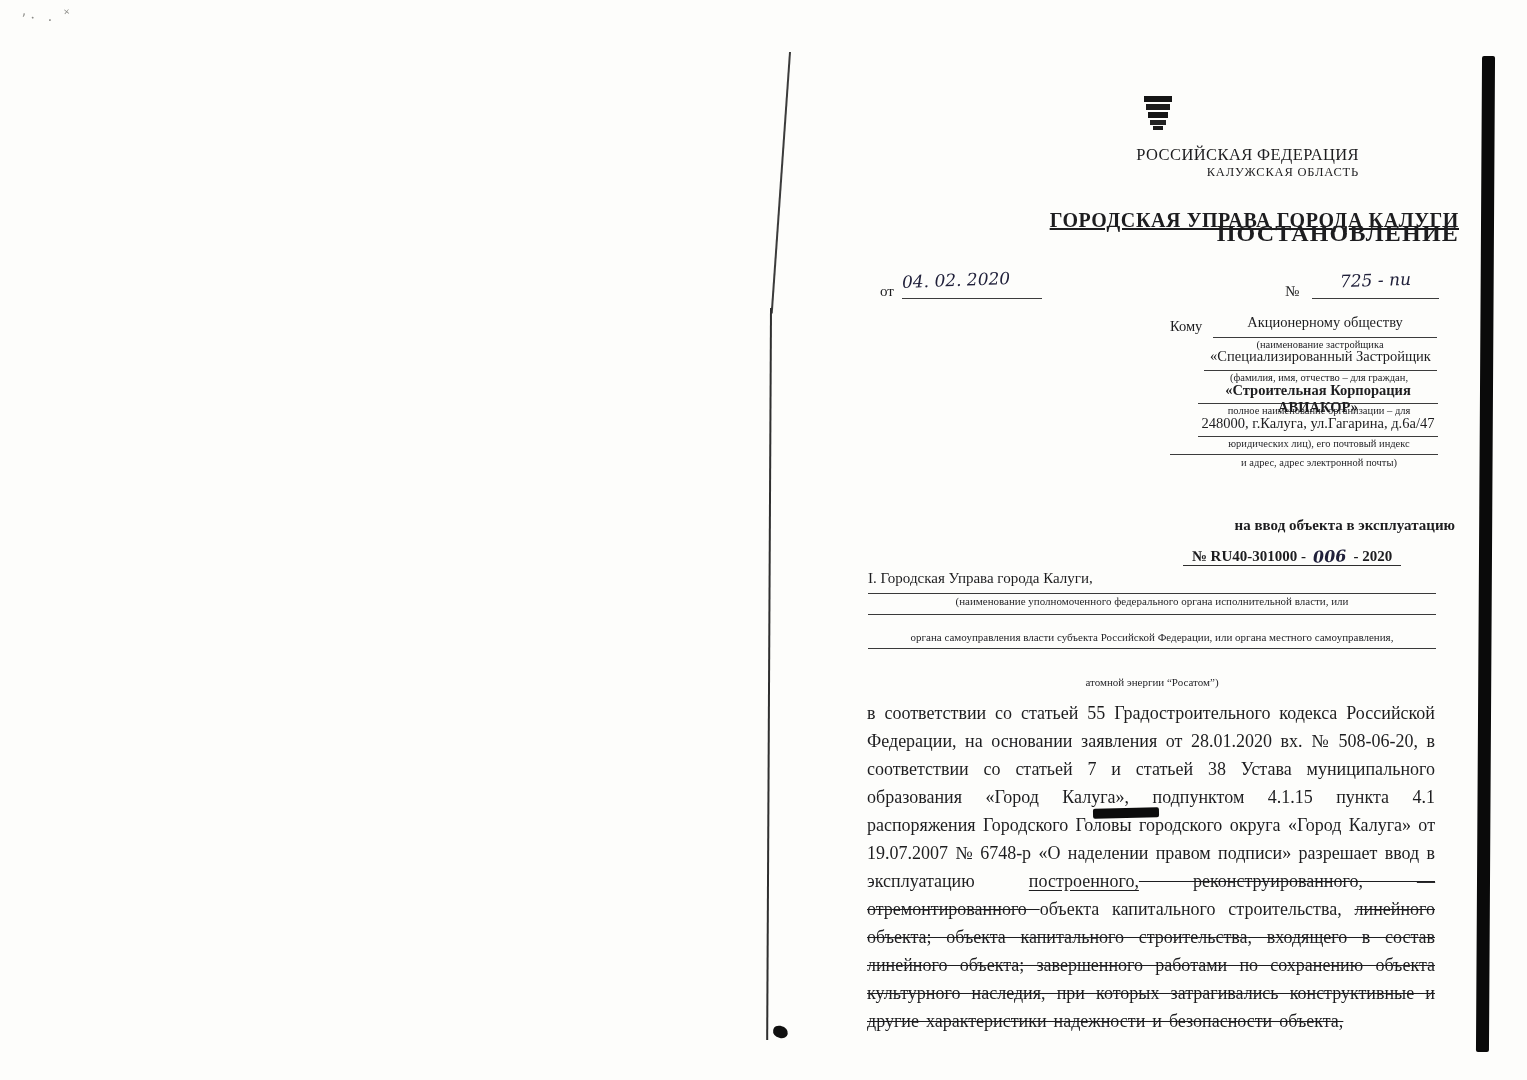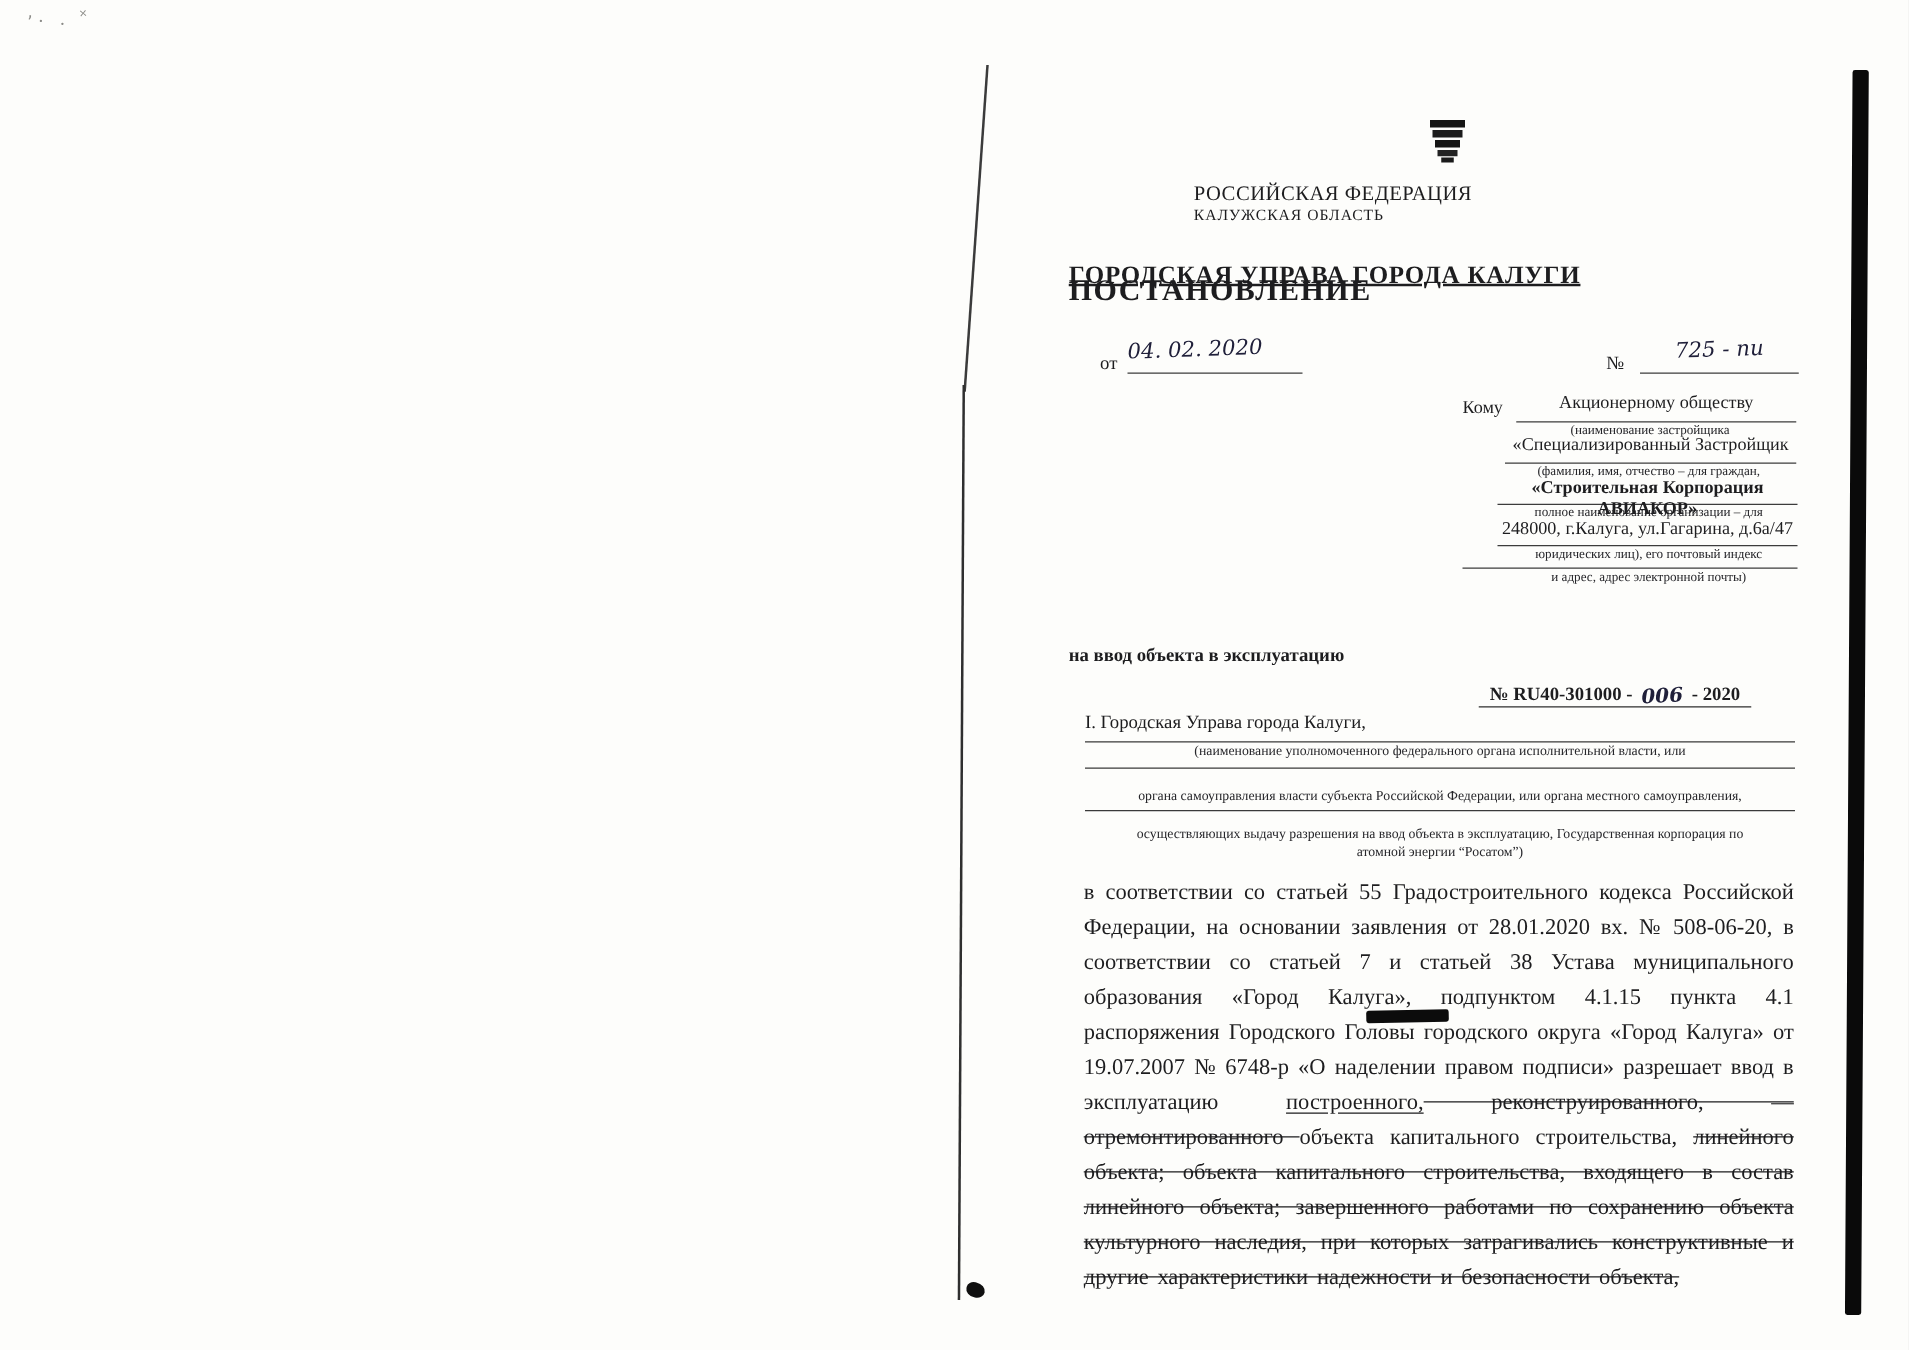--- a/index.html
+++ b/index.html
@@ -3,21 +3,21 @@
 <meta charset="utf-8">
 <style>
   html,body { margin:0; padding:0; background:#e9e9e7; }
   .page-root {
     position:relative; width:1527px; height:1080px;
     background:#fdfdfb; overflow:hidden;
     font-family:"Liberation Serif","DejaVu Serif",serif;
     color:#1d1d1f;
   }
   .abs { position:absolute; }
-  .center { text-align:left; }
+  .center { text-align:right; }
 
   
   .artifact-right-bar { left:1479px; top:56px; width:13px; height:996px; background:#0a0a0a; transform:rotate(0.35deg); border-radius:2px; }
   .artifact-left-line-top { left:789px; top:52px; width:2px; height:262px; background:#3b3b3b; transform:rotate(4deg); transform-origin:top center; }
   .artifact-left-line-bottom { left:770px; top:308px; width:2px; height:732px; background:#2f2f2f; transform:rotate(0.3deg); transform-origin:top center; }
   .artifact-blob { left:773px; top:1026px; width:15px; height:12px; background:#101010; border-radius:45% 60% 50% 55%; transform:rotate(12deg); }
   .artifact-smudge { left:1093px; top:808px; width:66px; height:10px; background:#0c0c0c; transform:rotate(-1.2deg); border-radius:2px; }
   .pencil-marks { left:22px; top:8px; font-size:14px; color:#8a8a86; transform:rotate(-6deg); letter-spacing:4px; font-family:"DejaVu Serif",serif; }
 
   
@@ -127,20 +127,19 @@
   <div class="abs permit-number">
     <span>№ RU40-301000 -</span>
     <span class="handwritten">006</span>
     <span>- 2020</span>
   </div>
 
   <div class="abs sec-line1">I. Городская Управа города Калуги,</div>
   <div class="abs sec-cap sec-cap1">(наименование уполномоченного федерального органа исполнительной власти, или</div>
   <div class="abs sec-rule1"></div>
   <div class="abs sec-cap sec-cap2">органа самоуправления власти субъекта Российской Федерации, или органа местного самоуправления,</div>
-  <div class="abs sec-cap sec-cap3">осуществляющих выдачу разрешения на ввод объекта в эксплуатацию, Государственная корпорация по</div>
   <div class="abs sec-cap sec-cap4">атомной энергии “Росатом”)</div>
 
   <div class="abs body-par">
     <span>в соответствии со статьей 55 Градостроительного кодекса Российской Федерации, на основании заявления от 28.01.2020 вх. № 508-06-20, в соответствии со статьей 7 и статьей 38 Устава муниципального образования «Город Калуга», подпунктом 4.1.15 пункта 4.1 распоряжения Городского Головы городского округа «Город Калуга» от 19.07.2007 № 6748-р «О наделении правом подписи» разрешает ввод в эксплуатацию </span><span class="u">построенного,</span><span class="strike"> реконструированного, — отремонтированного </span><span>объекта капитального строительства, </span><span class="strike">линейного объекта; объекта капитального строительства, входящего в состав линейного объекта; завершенного работами по сохранению объекта культурного наследия, при которых затрагивались конструктивные и другие характеристики надежности и безопасности объекта,</span>
   </div>
 
 </div>
 
 </body></html>

